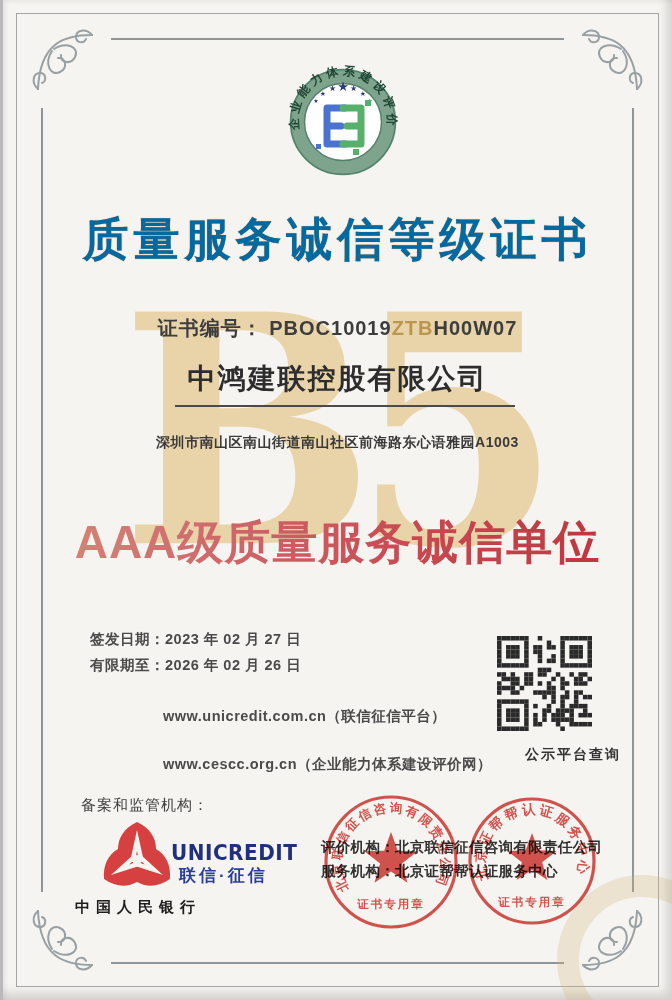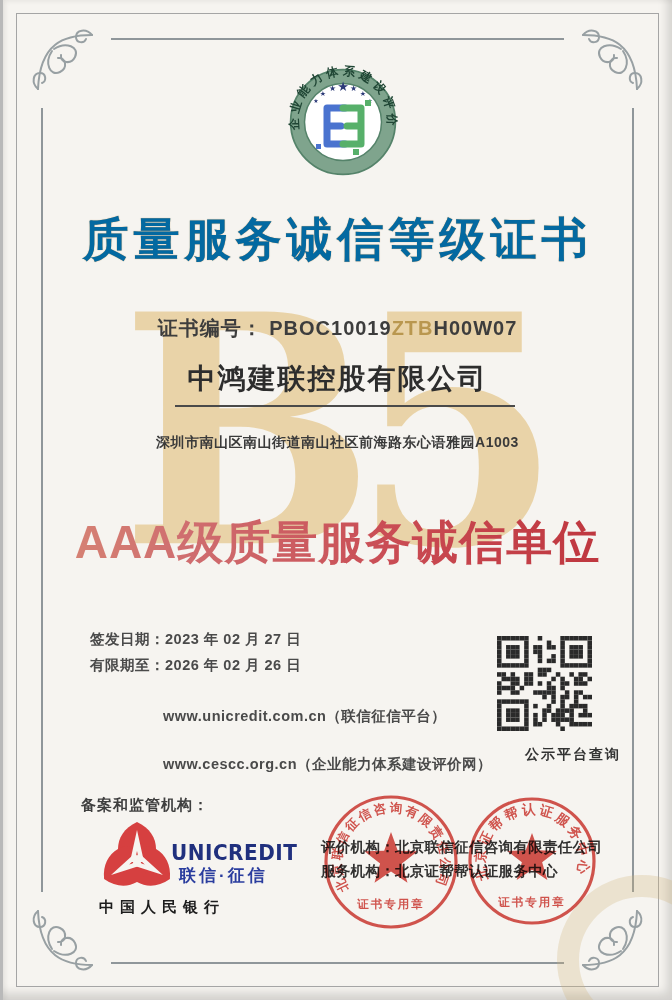--- a/index.html
+++ b/index.html
@@ -57,23 +57,23 @@
     background:linear-gradient(90deg,#d98d76 0%,#cf6d6f 28%,#c94a52 60%,#bb3038 100%);
     -webkit-background-clip:text;background-clip:text;color:transparent;
   }
   .info{left:62px;font-size:14.5px;font-weight:700;color:#4a4a4a;letter-spacing:.5px;margin-left:25px;}
   .i1{top:630px;} .i2{top:656px;} .i3{top:682px;}
   .i4{top:707px;left:135px;} .i5{top:731px;left:135px;} .i6{top:755px;left:135px;}
 
   .qr{top:636px;left:494px;width:95px;height:95px;}
   .qr-caption{top:746px;left:473px;width:145px;text-align:right;font-size:14px;font-weight:700;color:#333;letter-spacing:2px;}
 
-  .supervisor{top:796px;left:78px;font-size:15px;font-weight:700;color:#3f3f3f;letter-spacing:1px;}
+  .supervisor{top:796px;left:78px;font-size:15px;font-weight:400;color:#3f3f3f;letter-spacing:1px;}
   .pboc{top:818px;left:92px;width:84px;height:84px;}
-  .pboc-name{top:898px;left:72px;width:150px;text-align:right;font-family:"DejaVu Serif",serif;
+  .pboc-name{top:898px;left:72px;width:150px;text-align:left;font-family:"DejaVu Serif",serif;
     font-size:15px;font-weight:700;color:#1d1d1d;letter-spacing:6px;}
   .uni-en{top:840px;left:168px;font-size:20px;font-weight:900;color:#20307e;letter-spacing:.5px;
     font-family:"DejaVu Sans",sans-serif;transform:scaleY(1.1);}
   .uni-cn{top:864px;left:176px;font-size:17px;font-weight:900;color:#2a3d9e;letter-spacing:3px;}
 
   .stamps{top:790px;left:312px;width:290px;height:150px;z-index:3;mix-blend-mode:multiply;opacity:.88;}
   .agency{left:318px;font-size:14.5px;font-weight:700;color:#333;z-index:4;mix-blend-mode:multiply;letter-spacing:.3px;}
   .a1{top:838px;} .a2{top:862px;}
 </style>
 </head>

